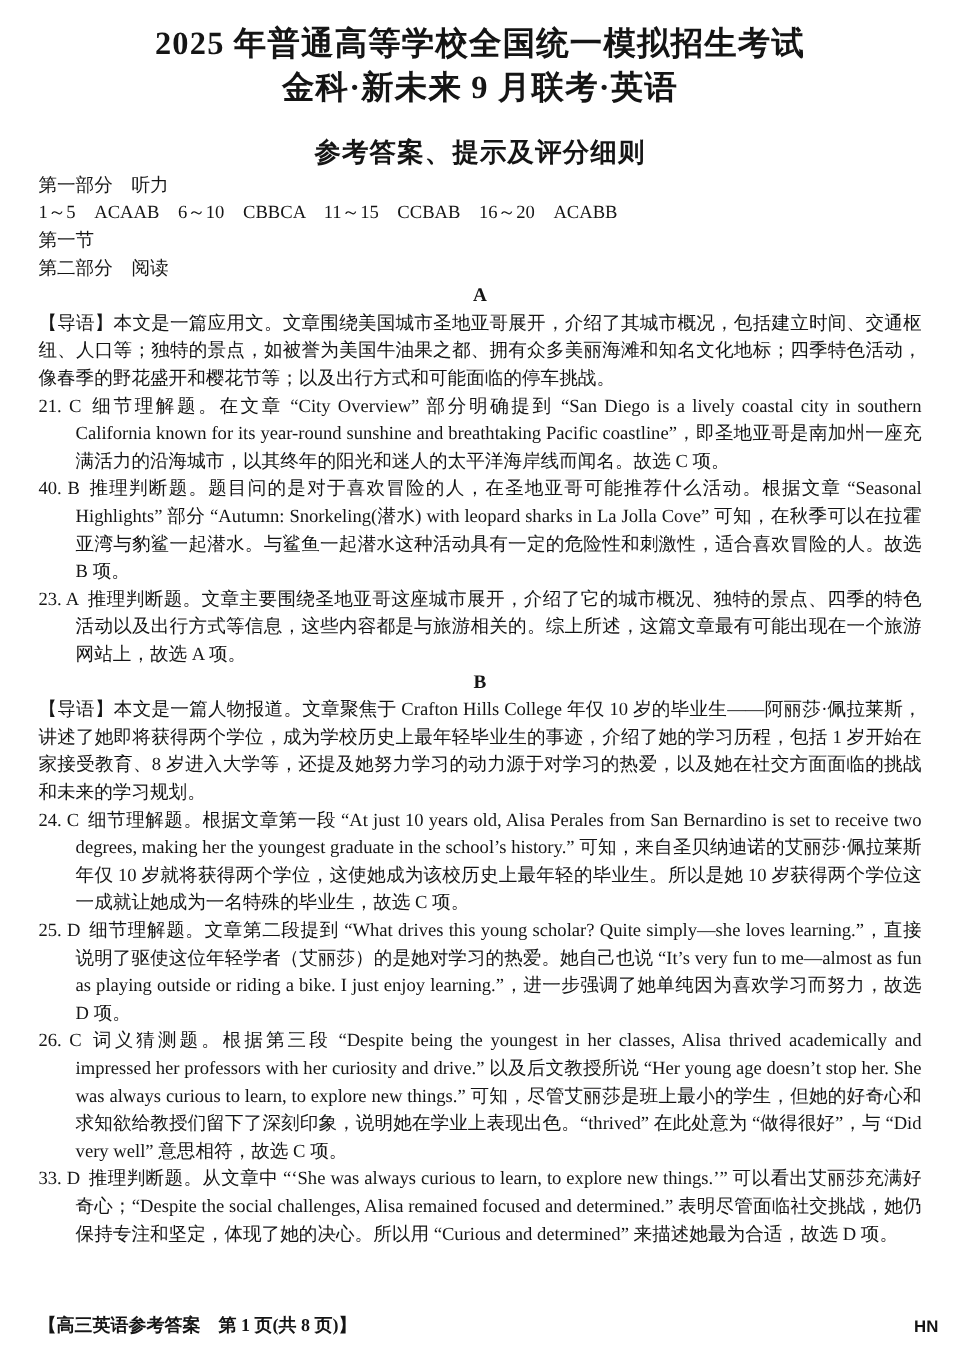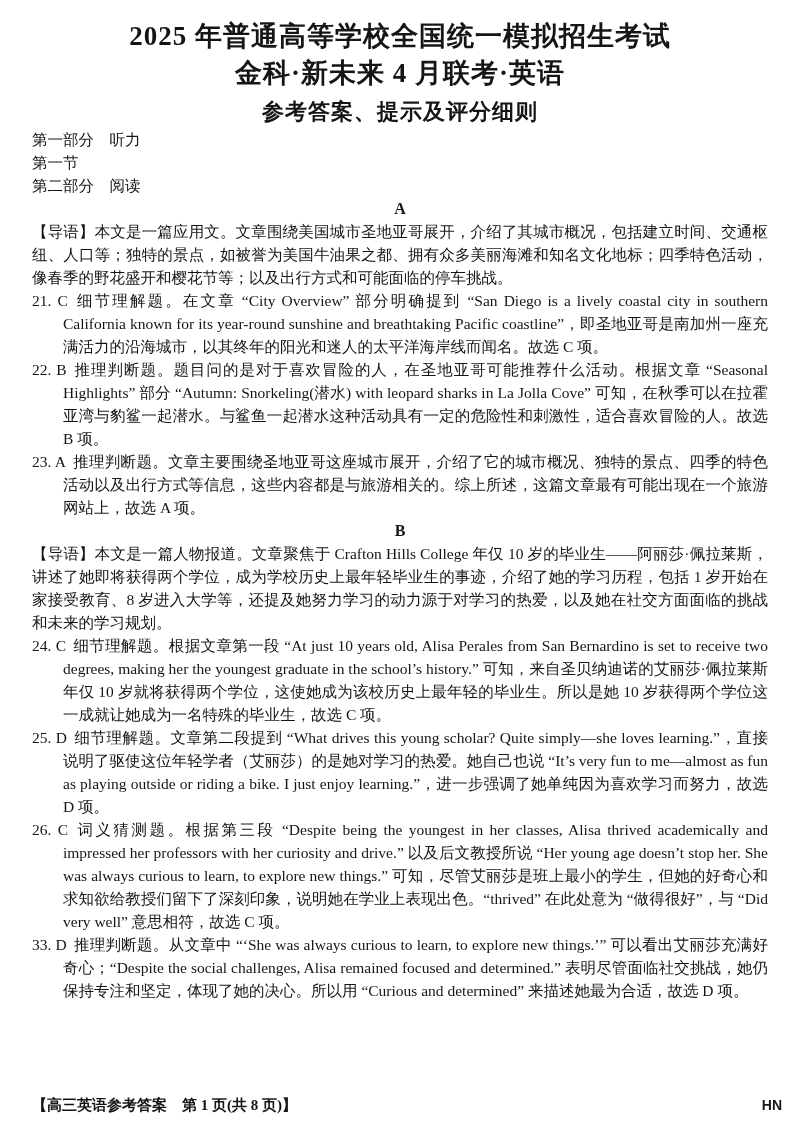--- a/index.html
+++ b/index.html
@@ -21,21 +21,21 @@
     font-size: 27px;
     font-weight: bold;
     line-height: 37px;
     letter-spacing: 1px;
   }
   .title3 {
     text-align: center;
     font-size: 22px;
     font-weight: bold;
     line-height: 32px;
-    margin-top: 4px;
+    margin-top: 19px;
     letter-spacing: 1px;
   }
   .doc-body {
     font-size: 15.5px;
     line-height: 23px;
     text-align: justify;
   }
   p.plain { text-align: left; }
   p.center-letter {
     text-align: center;
@@ -64,34 +64,35 @@
     font-size: 14px;
     font-family: "Liberation Sans", sans-serif;
   }
 </style>
 </head>
 <body>
 
 <div class="page">
 
   <h1 class="title1">2025 年普通高等学校全国统一模拟招生考试</h1>
-  <h1 class="title2">金科·新未来 4 月联考·英语</h1>
+  <h1 class="title2">金科·新未来 9 月联考·英语</h1>
   <h2 class="title3">参考答案、提示及评分细则</h2>
 
   <div class="doc-body">
 
     <p class="plain">第一部分　听力</p>
+    <p class="plain">1～5　ACAAB　6～10　CBBCA　11～15　CCBAB　16～20　ACABB</p>
     <p class="plain">第一节</p>
     <p class="plain">第二部分　阅读</p>
 
     <p class="center-letter">A</p>
     <p class="intro">【导语】本文是一篇应用文。文章围绕美国城市圣地亚哥展开，介绍了其城市概况，包括建立时间、交通枢纽、人口等；独特的景点，如被誉为美国牛油果之都、拥有众多美丽海滩和知名文化地标；四季特色活动，像春季的野花盛开和樱花节等；以及出行方式和可能面临的停车挑战。</p>
 
     <p class="item"><span class="item-label">21. C</span><span>细节理解题。在文章 “City Overview” 部分明确提到 “San Diego is a lively coastal city in southern California known for its year-round sunshine and breathtaking Pacific coastline”，即圣地亚哥是南加州一座充满活力的沿海城市，以其终年的阳光和迷人的太平洋海岸线而闻名。故选 C 项。</span></p>
-    <p class="item"><span class="item-label">22. B</span><span>推理判断题。题目问的是对于喜欢冒险的人，在圣地亚哥可能推荐什么活动。根据文章 “Seasonal Highlights” 部分 “Autumn: Snorkeling(潜水) with leopard sharks in La Jolla Cove” 可知，在秋季可以在拉霍亚湾与豹鲨一起潜水。与鲨鱼一起潜水这种活动具有一定的危险性和刺激性，适合喜欢冒险的人。故选 B 项。</span></p>
+    <p class="item"><span class="item-label">40. B</span><span>推理判断题。题目问的是对于喜欢冒险的人，在圣地亚哥可能推荐什么活动。根据文章 “Seasonal Highlights” 部分 “Autumn: Snorkeling(潜水) with leopard sharks in La Jolla Cove” 可知，在秋季可以在拉霍亚湾与豹鲨一起潜水。与鲨鱼一起潜水这种活动具有一定的危险性和刺激性，适合喜欢冒险的人。故选 B 项。</span></p>
     <p class="item"><span class="item-label">23. A</span><span>推理判断题。文章主要围绕圣地亚哥这座城市展开，介绍了它的城市概况、独特的景点、四季的特色活动以及出行方式等信息，这些内容都是与旅游相关的。综上所述，这篇文章最有可能出现在一个旅游网站上，故选 A 项。</span></p>
 
     <p class="center-letter">B</p>
     <p class="intro">【导语】本文是一篇人物报道。文章聚焦于 Crafton Hills College 年仅 10 岁的毕业生——阿丽莎·佩拉莱斯，讲述了她即将获得两个学位，成为学校历史上最年轻毕业生的事迹，介绍了她的学习历程，包括 1 岁开始在家接受教育、8 岁进入大学等，还提及她努力学习的动力源于对学习的热爱，以及她在社交方面面临的挑战和未来的学习规划。</p>
 
     <p class="item"><span class="item-label">24. C</span><span>细节理解题。根据文章第一段 “At just 10 years old, Alisa Perales from San Bernardino is set to receive two degrees, making her the youngest graduate in the school’s history.” 可知，来自圣贝纳迪诺的艾丽莎·佩拉莱斯年仅 10 岁就将获得两个学位，这使她成为该校历史上最年轻的毕业生。所以是她 10 岁获得两个学位这一成就让她成为一名特殊的毕业生，故选 C 项。</span></p>
     <p class="item"><span class="item-label">25. D</span><span>细节理解题。文章第二段提到 “What drives this young scholar? Quite simply—she loves learning.”，直接说明了驱使这位年轻学者（艾丽莎）的是她对学习的热爱。她自己也说 “It’s very fun to me—almost as fun as playing outside or riding a bike. I just enjoy learning.”，进一步强调了她单纯因为喜欢学习而努力，故选 D 项。</span></p>
     <p class="item"><span class="item-label">26. C</span><span>词义猜测题。根据第三段 “Despite being the youngest in her classes, Alisa thrived academically and impressed her professors with her curiosity and drive.” 以及后文教授所说 “Her young age doesn’t stop her. She was always curious to learn, to explore new things.” 可知，尽管艾丽莎是班上最小的学生，但她的好奇心和求知欲给教授们留下了深刻印象，说明她在学业上表现出色。“thrived” 在此处意为 “做得很好”，与 “Did very well” 意思相符，故选 C 项。</span></p>
     <p class="item"><span class="item-label">33. D</span><span>推理判断题。从文章中 “‘She was always curious to learn, to explore new things.’” 可以看出艾丽莎充满好奇心；“Despite the social challenges, Alisa remained focused and determined.” 表明尽管面临社交挑战，她仍保持专注和坚定，体现了她的决心。所以用 “Curious and determined” 来描述她最为合适，故选 D 项。</span></p>
 

